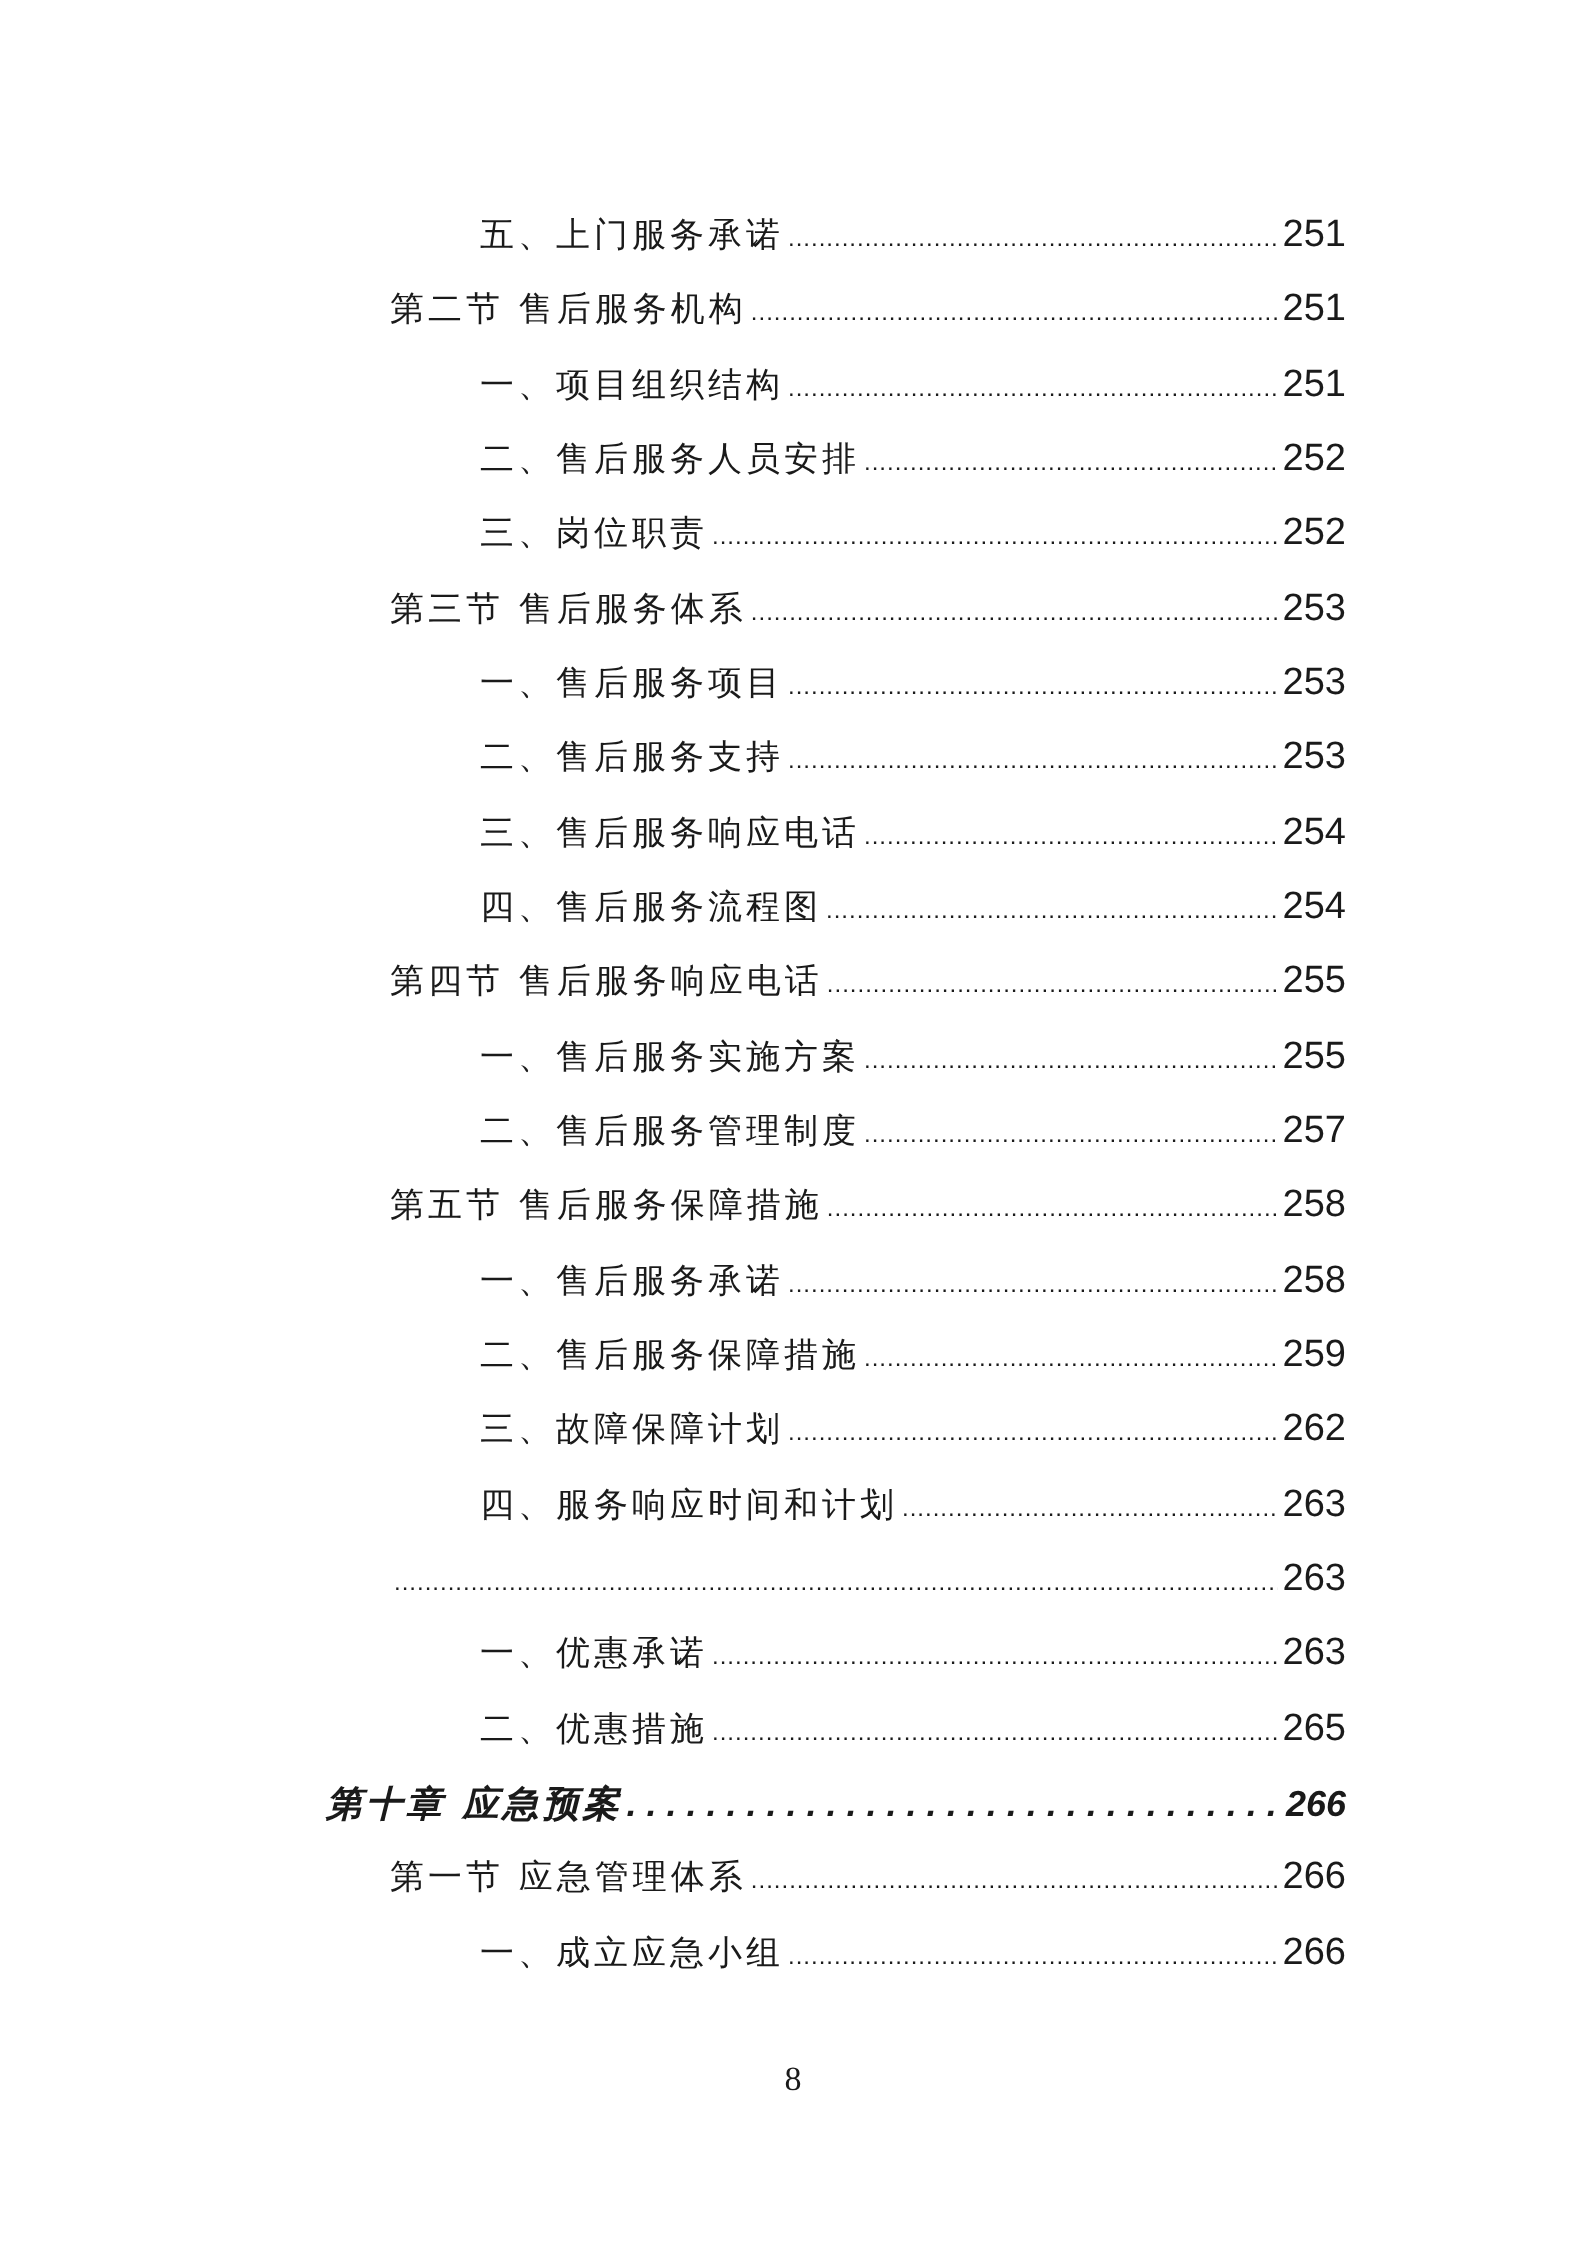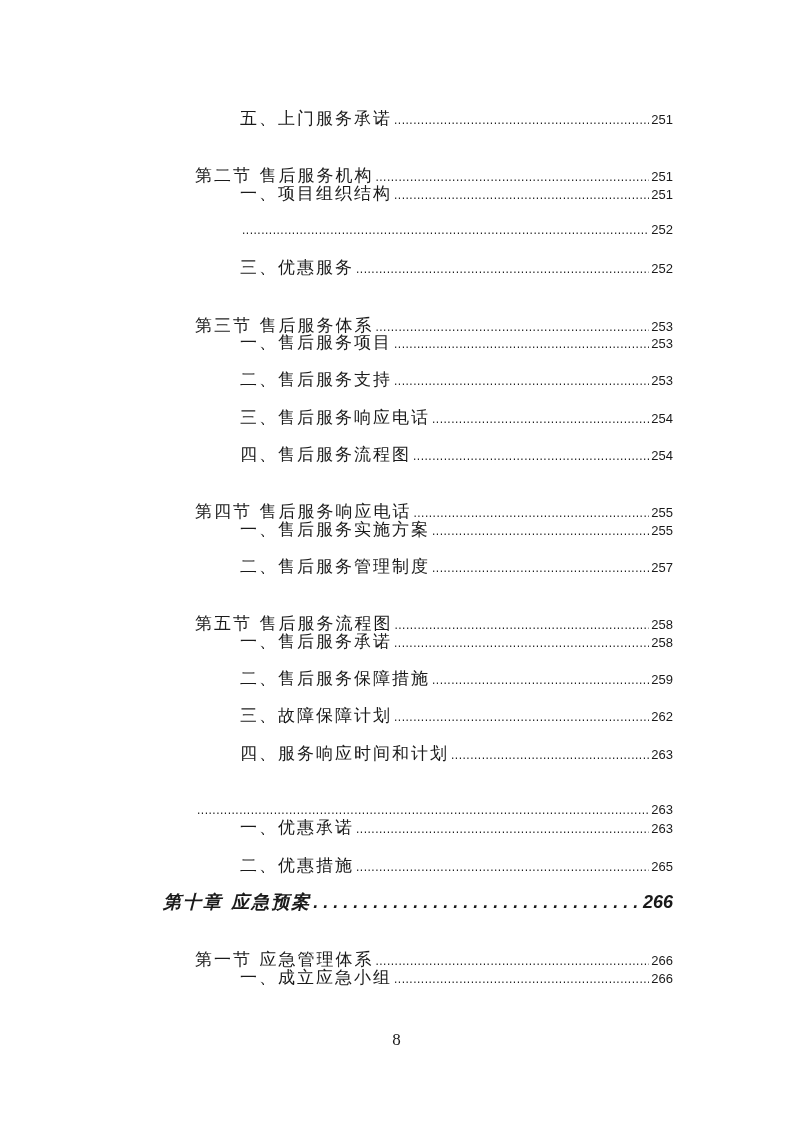--- a/index.html
+++ b/index.html
@@ -2,29 +2,29 @@
 <html><head>
 <meta charset="utf-8">
 <style>
   html, body { margin: 0; padding: 0; background: #ffffff; }
   body { width: 793px; height: 1122px; position: relative; overflow: hidden;
          font-family: "DejaVu Sans", "Liberation Sans", sans-serif; color: #1a1a1a; }
   .toc { position: absolute; left: 0; top: 103px; width: 793px; }
   .row { position: absolute; height: 30px; display: flex; align-items: baseline;
          font-size: 17px; line-height: 30px; right: 120px; }
   .row.l1 { left: 163px; font-weight: bold; font-size: 18px; font-style: italic; }
-  .row.l2 { left: 195px; margin-top: 20px; }
+  .row.l2 { left: 195px; }
   .row.l3 { left: 240px; }
   .label { white-space: nowrap; letter-spacing: 2px; }
   .dots { flex: 1; overflow: hidden; white-space: nowrap; margin: 0 2px;
           font-family: "Liberation Sans", sans-serif; font-size: 12px; letter-spacing: 0.5px; }
   .dots::before { content: "............................................................................................................................................................"; }
   .row.l1 .dots { font-size: 18px; letter-spacing: 5px; font-weight: bold; }
   .row.l1 .dots::before { content: ". . . . . . . . . . . . . . . . . . . . . . . . . . . . . . . . . . . . . . . . . . . . . . ."; letter-spacing: 0; }
-  .page { font-family: "Liberation Sans", sans-serif; font-size: 13px; white-space: nowrap; }
+  .page { font-family: "Liberation Sans", sans-serif; font-size: 19px; white-space: nowrap; }
   .row.l1 .page { font-weight: bold; font-size: 18px; }
   .footer { position: absolute; top: 1030px; left: 0; width: 793px; text-align: center;
             font-family: "Liberation Serif", serif; font-size: 17px; }
 </style>
 </head>
 <body>
 
 <div class="toc">
   <div class="row l3" style="top:0px">
       <span class="label">五、上门服务承诺</span>
@@ -35,25 +35,26 @@
       <span class="label">第二节 售后服务机构</span>
       <span class="dots"></span>
       <span class="page">251</span>
     </div>
   <div class="row l3" style="top:75px">
       <span class="label">一、项目组织结构</span>
       <span class="dots"></span>
       <span class="page">251</span>
     </div>
   <div class="row l3" style="top:112px">
+      <span class="label">二、售后服务人员安排</span>
       <span class="dots"></span>
       <span class="page">252</span>
     </div>
   <div class="row l3" style="top:149px">
-      <span class="label">三、优惠服务</span>
+      <span class="label">三、岗位职责</span>
       <span class="dots"></span>
       <span class="page">252</span>
     </div>
   <div class="row l2" style="top:187px">
       <span class="label">第三节 售后服务体系</span>
       <span class="dots"></span>
       <span class="page">253</span>
     </div>
   <div class="row l3" style="top:224px">
       <span class="label">一、售后服务项目</span>
@@ -84,21 +85,21 @@
       <span class="label">一、售后服务实施方案</span>
       <span class="dots"></span>
       <span class="page">255</span>
     </div>
   <div class="row l3" style="top:448px">
       <span class="label">二、售后服务管理制度</span>
       <span class="dots"></span>
       <span class="page">257</span>
     </div>
   <div class="row l2" style="top:485px">
-      <span class="label">第五节 售后服务流程图</span>
+      <span class="label">第五节 售后服务保障措施</span>
       <span class="dots"></span>
       <span class="page">258</span>
     </div>
   <div class="row l3" style="top:523px">
       <span class="label">一、售后服务承诺</span>
       <span class="dots"></span>
       <span class="page">258</span>
     </div>
   <div class="row l3" style="top:560px">
       <span class="label">二、售后服务保障措施</span>

